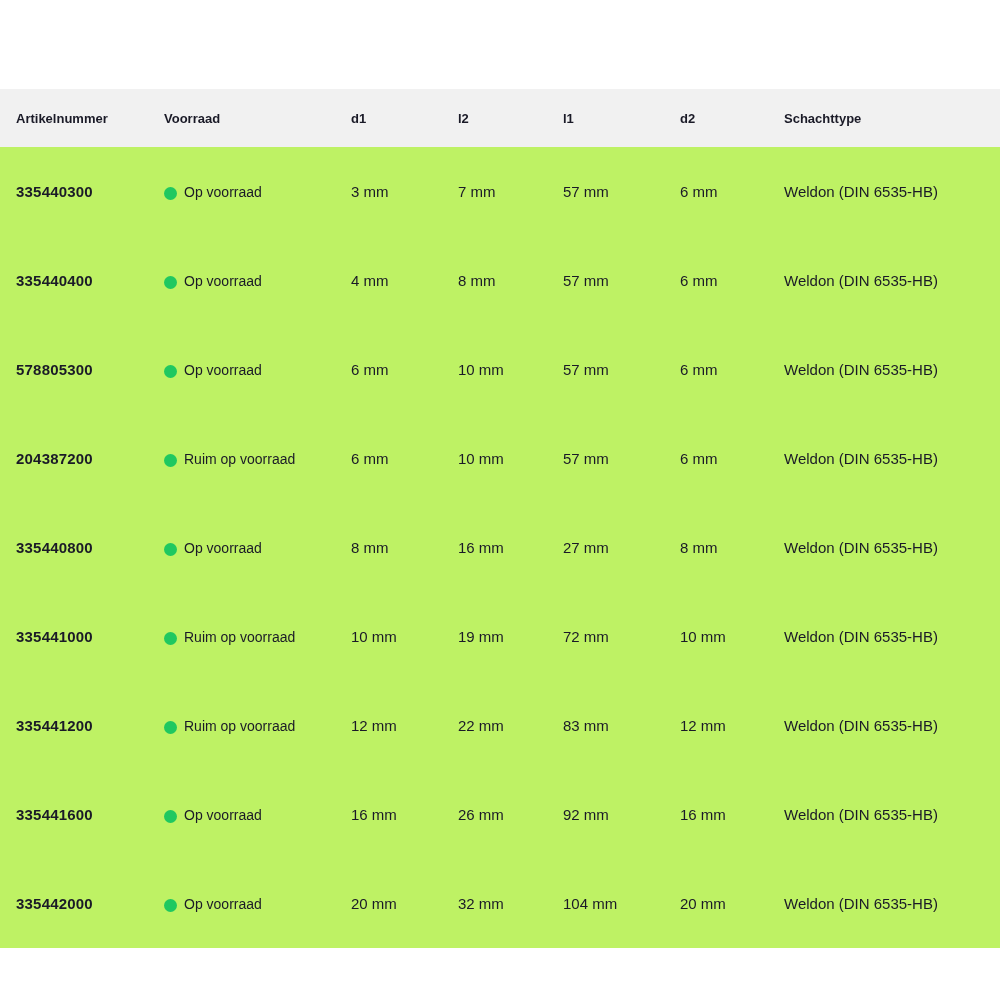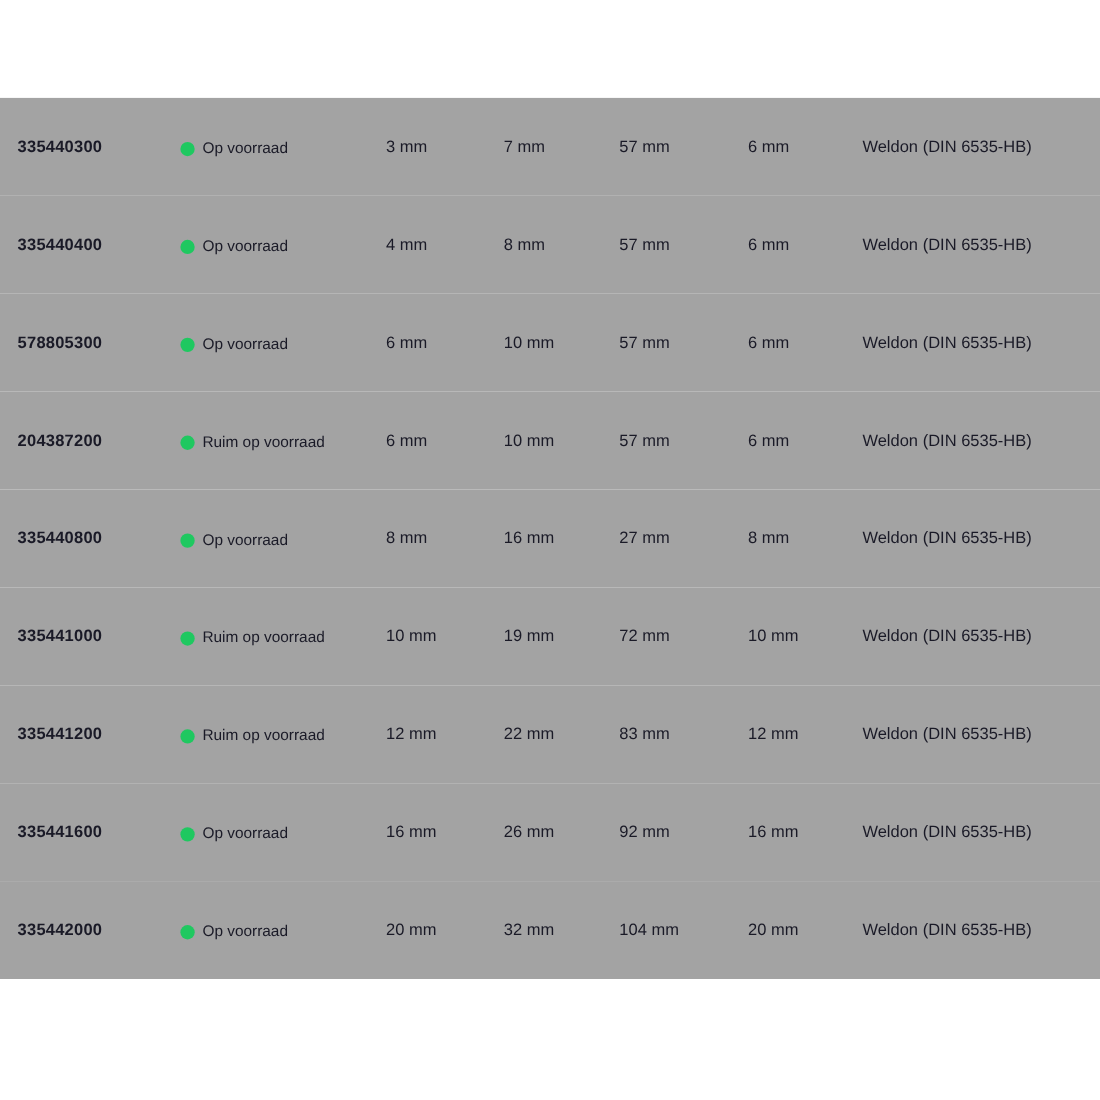--- a/index.html
+++ b/index.html
@@ -31,21 +31,21 @@
   .thead {
     height: 58px;
     background: var(--header_bg, #f1f1f1);
     font-size: 13px;
     font-weight: 700;
   }
   .row {
     height: 89px;
     font-size: 15px;
     font-weight: 400;
-    background: #a3a3a3;
+    background: #bef264;
   }
   .c-art {
     font-weight: 700;
     font-size: 15px;
     letter-spacing: 0.2px;
   }
   .c-stock {
     display: flex;
     align-items: flex-end;
     gap: 7px;
@@ -57,20 +57,29 @@
     border-radius: 50%;
     background: var(--stock_dot, #1fc860);
     flex: none;
   }
 </style>
 </head>
 <body>
 
 <div class="spec-table">
 
+  <div class="grid-row thead">
+    <div>Artikelnummer</div>
+    <div>Voorraad</div>
+    <div>d1</div>
+    <div>l2</div>
+    <div>l1</div>
+    <div>d2</div>
+    <div>Schachttype</div>
+  </div>
 
   <div class="grid-row row">
     <div class="c-art">335440300</div>
     <div class="c-stock">
       <span class="dot"></span>
       <span>Op voorraad</span>
     </div>
     <div>3 mm</div>
     <div>7 mm</div>
     <div>57 mm</div>

